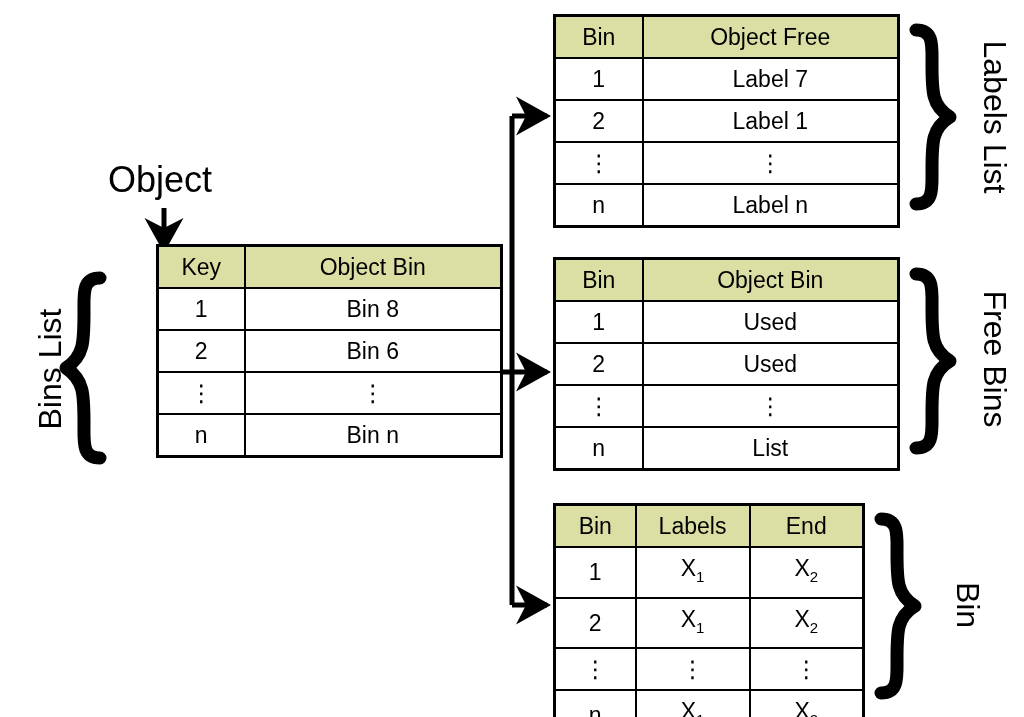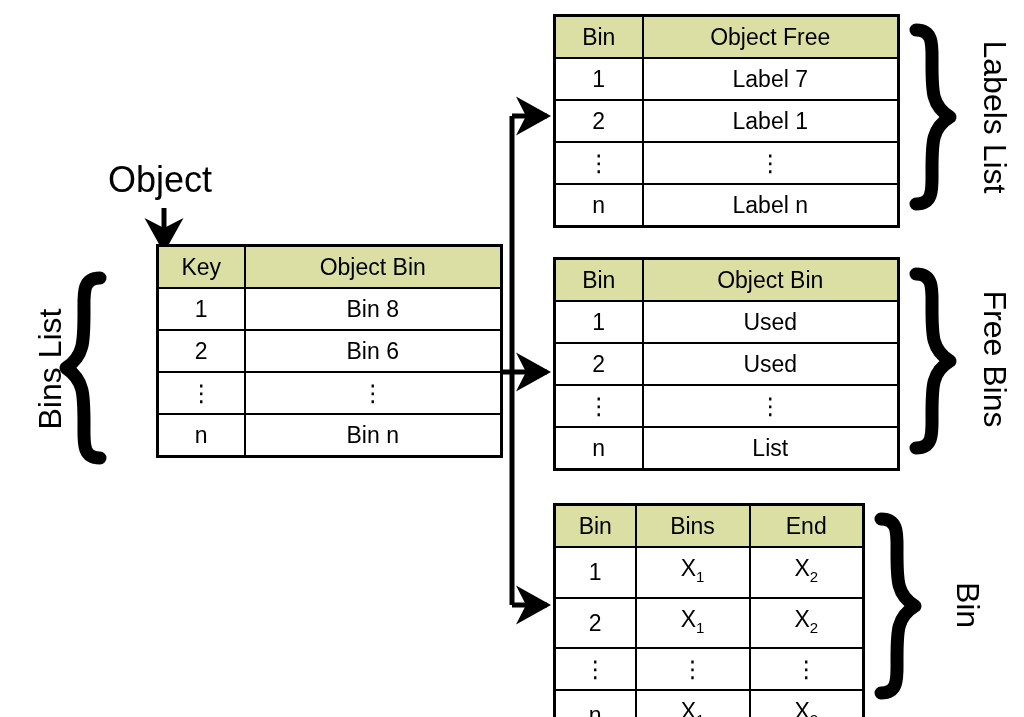--- a/index.html
+++ b/index.html
@@ -225,21 +225,21 @@
 
   <table class="dtable" style="left:553px; top:503px; width:309px;">
     <colgroup>
         <col style="width:81px">
         <col style="width:114px">
         <col style="width:114px">
       </colgroup>
     <thead>
       <tr>
         <th>Bin</th>
-        <th>Bins</th>
+        <th>Labels</th>
         <th>End</th>
       </tr>
     </thead>
     <tbody>
       <tr>
         <td>1</td>
         <td><span>X</span><span class="sub">1</span></td>
         <td><span>X</span><span class="sub">2</span></td>
       </tr>
       <tr>

